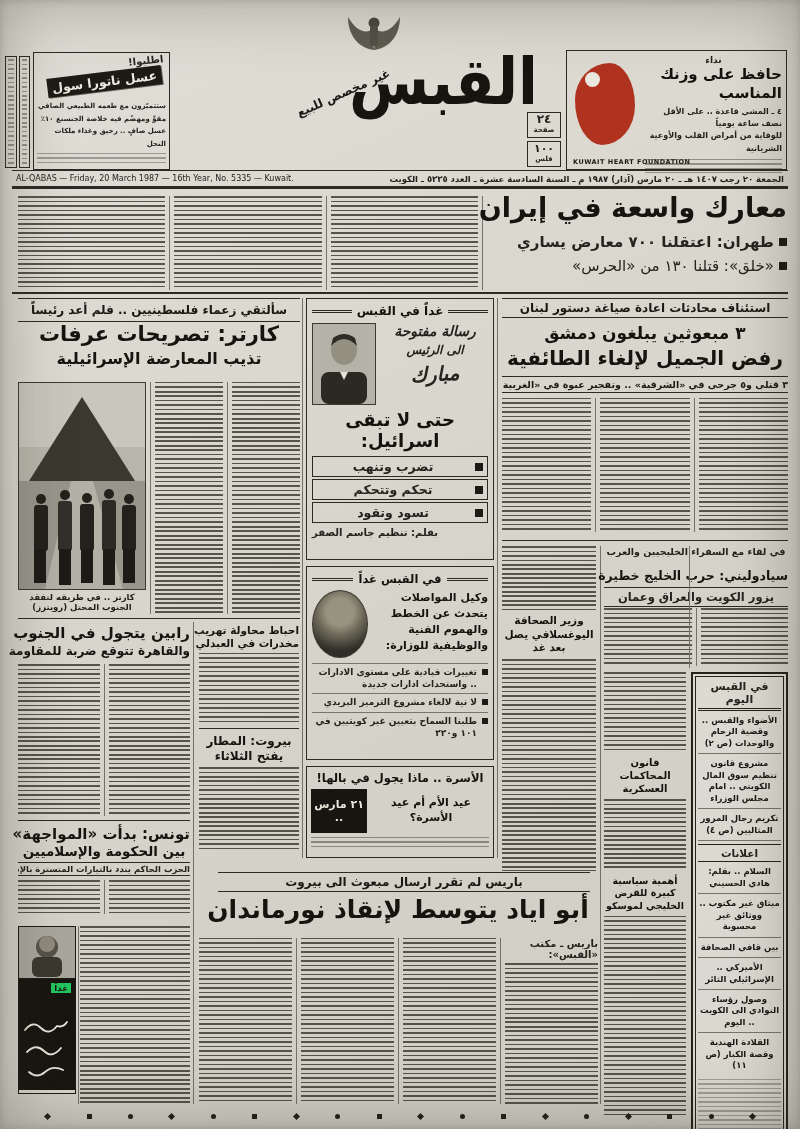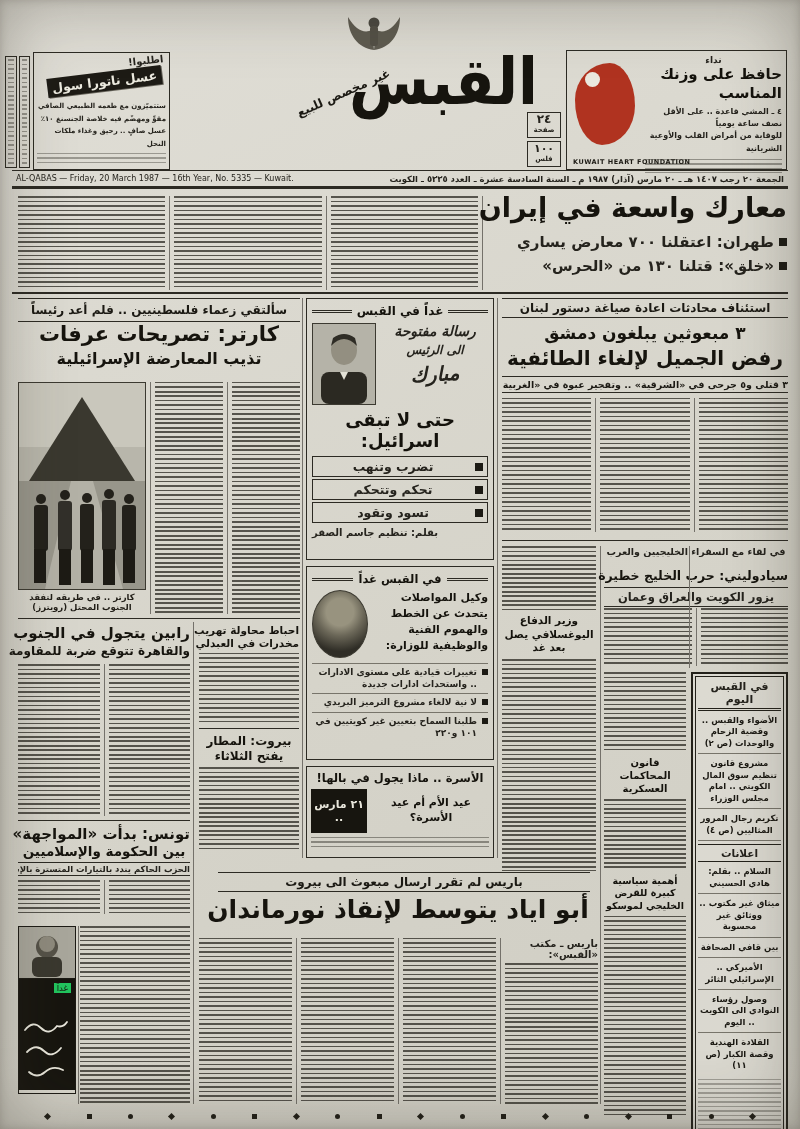--- a/index.html
+++ b/index.html
@@ -99,21 +99,21 @@
   </div>
   <div class="abs vline" style="left:482px;top:196px;width:1px;height:94px"></div>
   <div class="abs" style="left:487px;top:192px;width:300px">
     <div class="hl" style="font-size:27px">معارك واسعة في إيران</div>
     <div style="display:flex;align-items:center;gap:5px;margin-top:10px">
       <span class="sq"></span>
       <span style="font-size:15px;font-weight:bold;white-space:nowrap">طهران: اعتقلنا ٧٠٠ معارض يساري</span>
     </div>
     <div style="display:flex;align-items:center;gap:5px;margin-top:6px">
       <span class="sq"></span>
-      <span style="font-size:15px;font-weight:bold;white-space:nowrap">«خلق»: قتلنا ١٣٠ من «الحرس»</span>
+      <span style="font-size:15px;font-weight:normal;white-space:nowrap">«خلق»: قتلنا ١٣٠ من «الحرس»</span>
     </div>
   </div>
   <div class="abs rule" style="left:12px;top:292px;width:776px;height:2px"></div>
 
   <div class="abs kick" style="left:18px;top:298px;width:282px;font-size:12px;padding:4px 0">سألتقي زعماء فلسطينيين .. فلم أعد رئيساً</div>
   <div class="abs hl" style="left:18px;top:322px;width:282px;font-size:21px">كارتر: تصريحات عرفات</div>
   <div class="abs hl" style="left:18px;top:350px;width:282px;font-size:16px">تذيب المعارضة الإسرائيلية</div>
   <div class="abs cols" style="left:18px;top:382px;width:282px;height:232px">
     <div class="c greek"></div>
       <div class="vr"></div>
@@ -175,21 +175,21 @@
   <div class="abs" style="left:18px;top:926px;width:58px;height:168px;border:1.5px solid #1d1b15;background:#dcdad0">
     <div class="photo" style="height:52px;border:none;border-bottom:1px solid #1d1b15">
       <svg width="55" height="50" viewBox="0 0 55 50" preserveAspectRatio="none">
           <rect width="55" height="50" fill="#a9a79c"></rect>
           <circle cx="27" cy="20" r="11" fill="#555248"></circle>
           <ellipse cx="27" cy="17" rx="8" ry="8" fill="#8e8a7d"></ellipse>
           <rect x="12" y="30" width="30" height="20" rx="6" fill="#3a382f"></rect>
         </svg>
     </div>
     <div style="position:relative;height:111px;background:#17150f">
-      <div style="position:absolute;top:3px;right:3px;background:#22c55e;color:#17150f;font-size:8.5px;font-weight:normal;padding:0 3px;border:1px solid #17150f">غداً</div>
+      <div style="position:absolute;top:3px;right:3px;background:#22c55e;color:#17150f;font-size:8.5px;font-weight:bold;padding:0 3px;border:1px solid #17150f">غداً</div>
       <svg width="54" height="84" viewBox="0 0 54 84" style="position:absolute;left:0;bottom:2px">
         <g stroke="#e9e7dc" stroke-width="1.8" fill="none" stroke-linecap="round">
           <path d="M6 26 q8 -10 16 -2 t16 -2 q6 2 10 -4"></path>
           <path d="M8 48 q9 -9 17 -1 t17 -3"></path>
           <path d="M10 68 q8 7 16 0 t18 -2"></path>
         </g>
       </svg>
     </div>
   </div>
 
@@ -292,21 +292,21 @@
       <div class="c greek"></div>
         <div class="vr"></div>
       <div class="c greek"></div>
         <div class="vr"></div>
       <div class="c greek"></div>
     </div>
   </div>
   <div class="abs rule" style="left:502px;top:540px;width:286px;height:1px"></div>
   <div class="abs" style="left:502px;top:546px;width:94px">
     <div class="greek" style="height:64px"></div>
-    <div style="font-size:10.5px;font-weight:bold;text-align:center;line-height:1.3;margin:4px 0;color:#14120c">وزير الدفاع اليوغسلافي يصل بعد غد</div>
+    <div style="font-size:10.5px;font-weight:bold;text-align:center;line-height:1.3;margin:4px 0;color:#14120c">وزير الصحافة اليوغسلافي يصل بعد غد</div>
     <div class="greek" style="height:212px"></div>
   </div>
 
   <div class="abs vline" style="left:600px;top:546px;width:1px;height:558px"></div>
   <div class="abs" style="left:604px;top:546px;width:184px">
     <div style="font-size:9.5px;font-weight:bold;text-align:center;white-space:nowrap;overflow:hidden">في لقاء مع السفراء الخليجيين والعرب</div>
     <div class="hl" style="font-size:12.5px;margin-top:12px">سيادوليني: حرب الخليج خطيرة</div>
     <div style="font-size:11.5px;font-weight:bold;text-align:center;letter-spacing:1px;border-top:1px solid #2c2a23;border-bottom:1px solid #2c2a23;margin-top:4px;padding:2px 0;white-space:nowrap;overflow:hidden">يزور الكويت والعراق وعمان</div>
   </div>
   <div class="abs cols" style="left:604px;top:608px;width:184px;height:58px">

